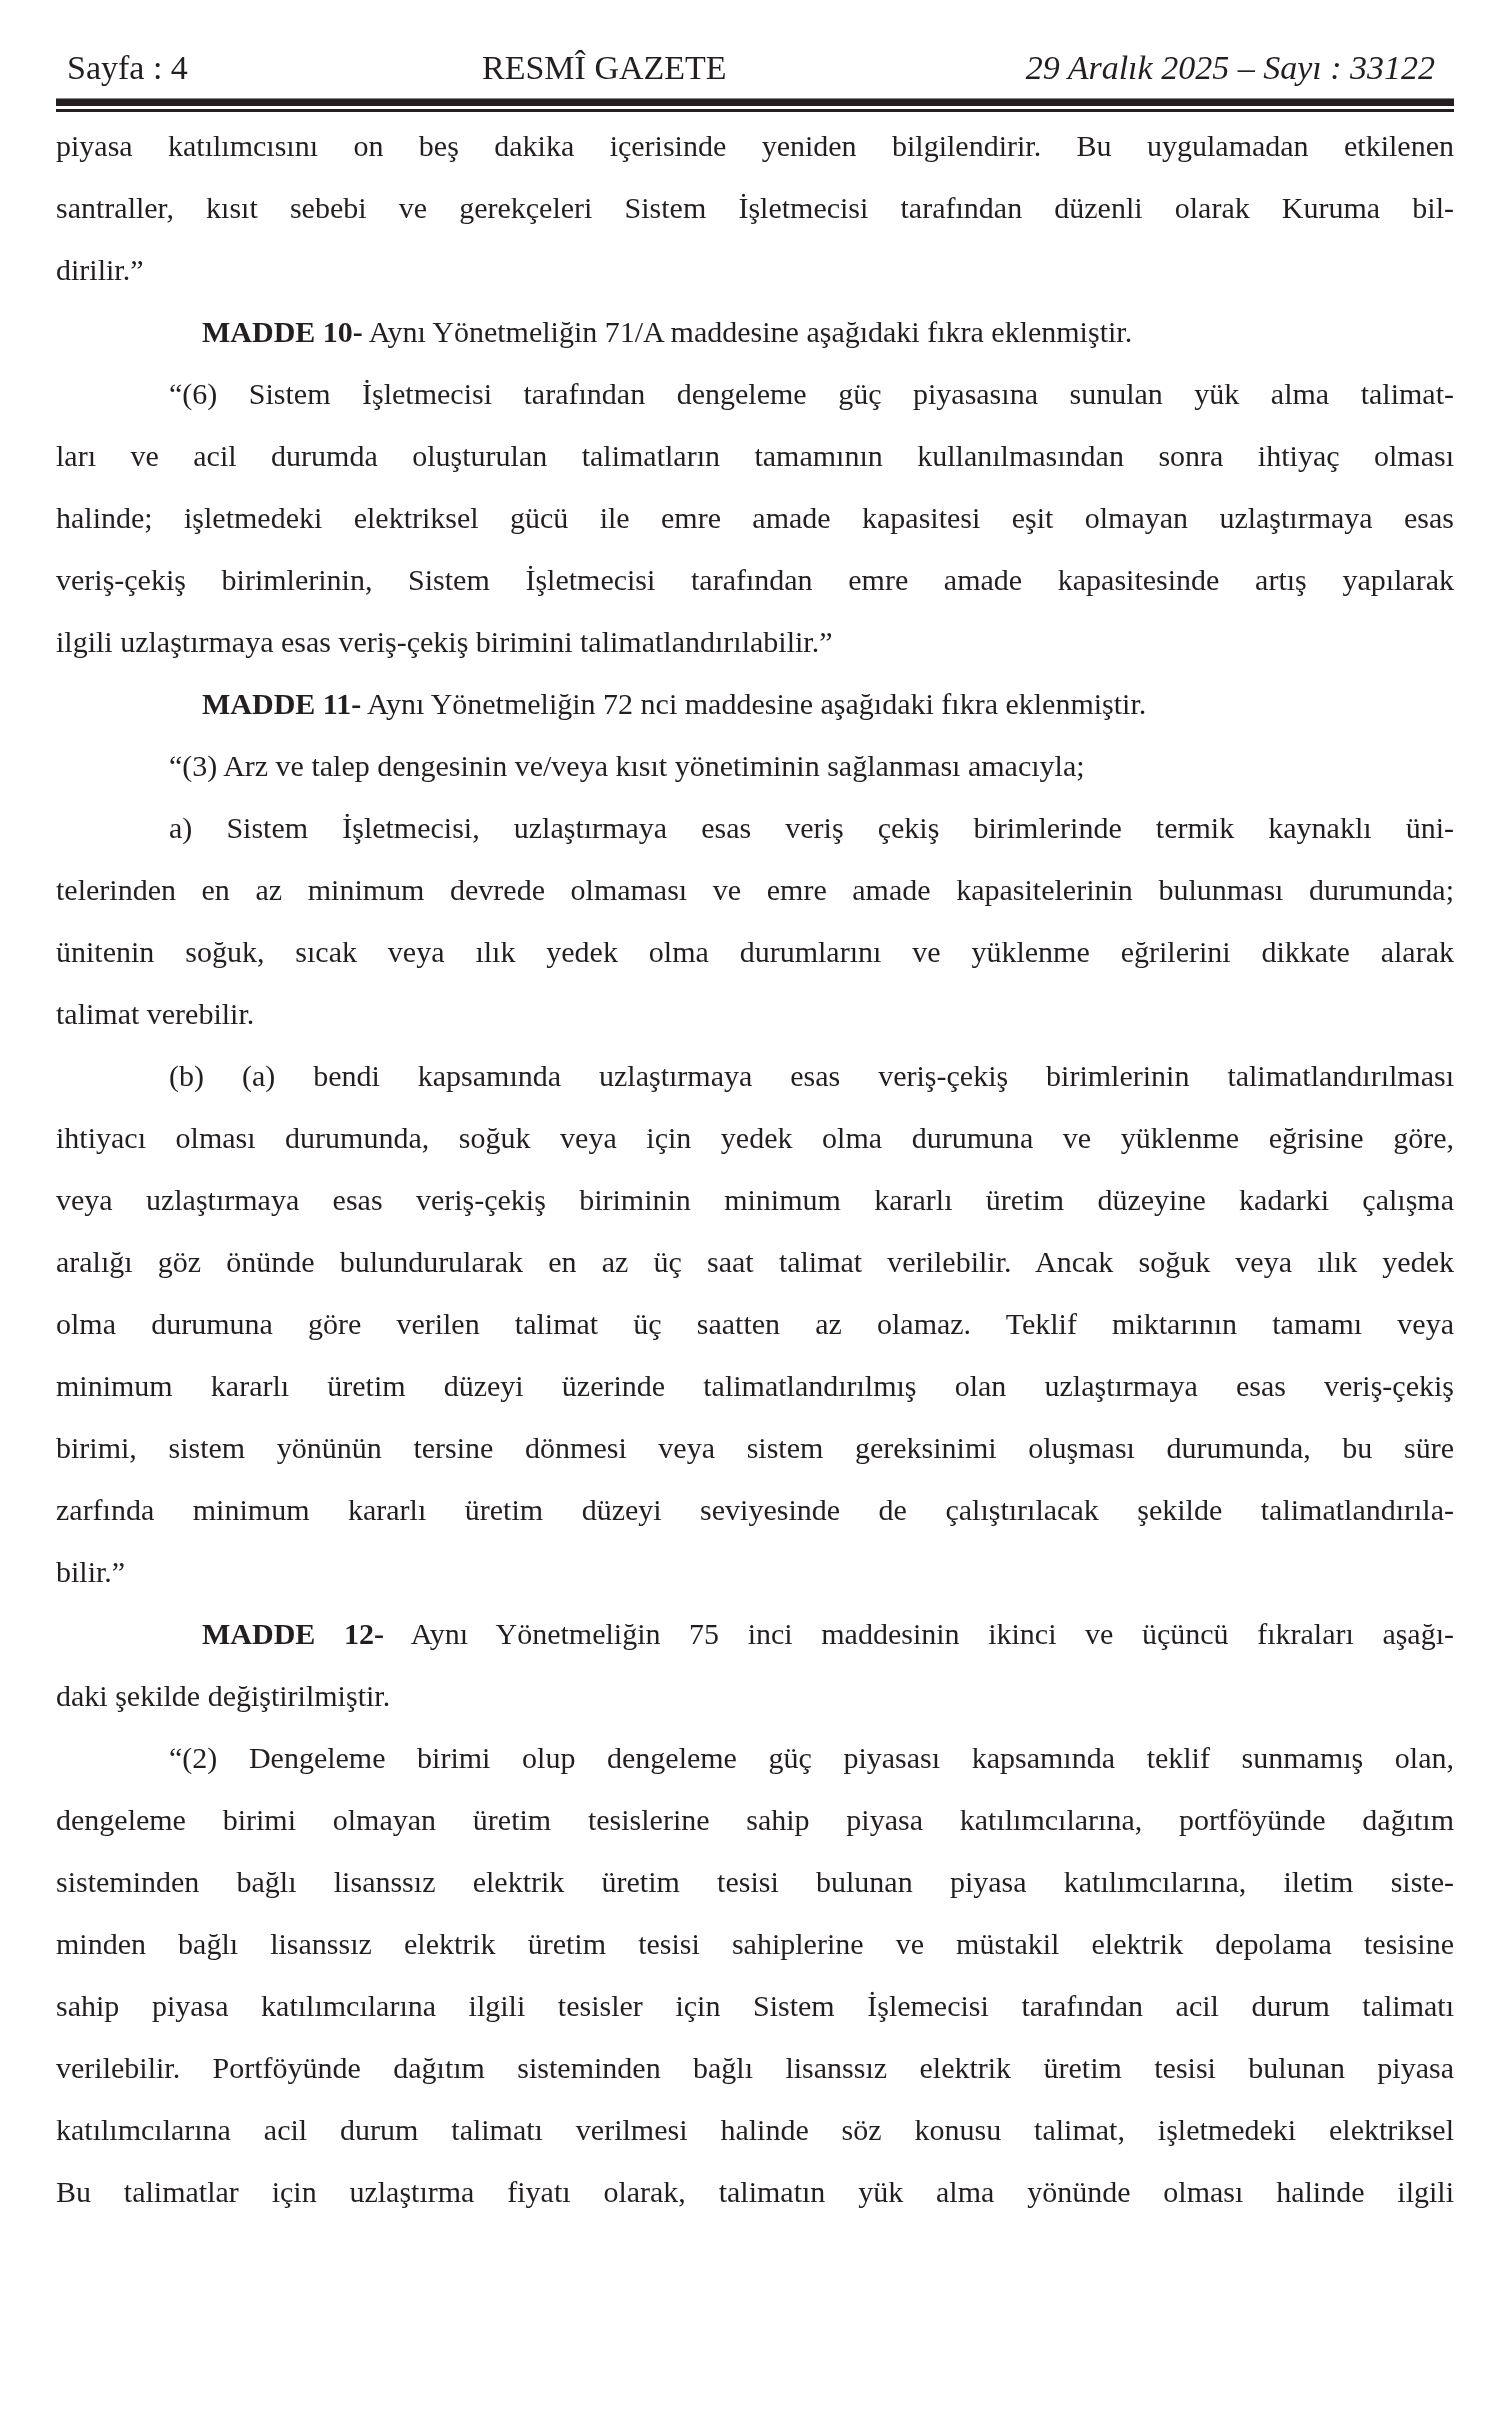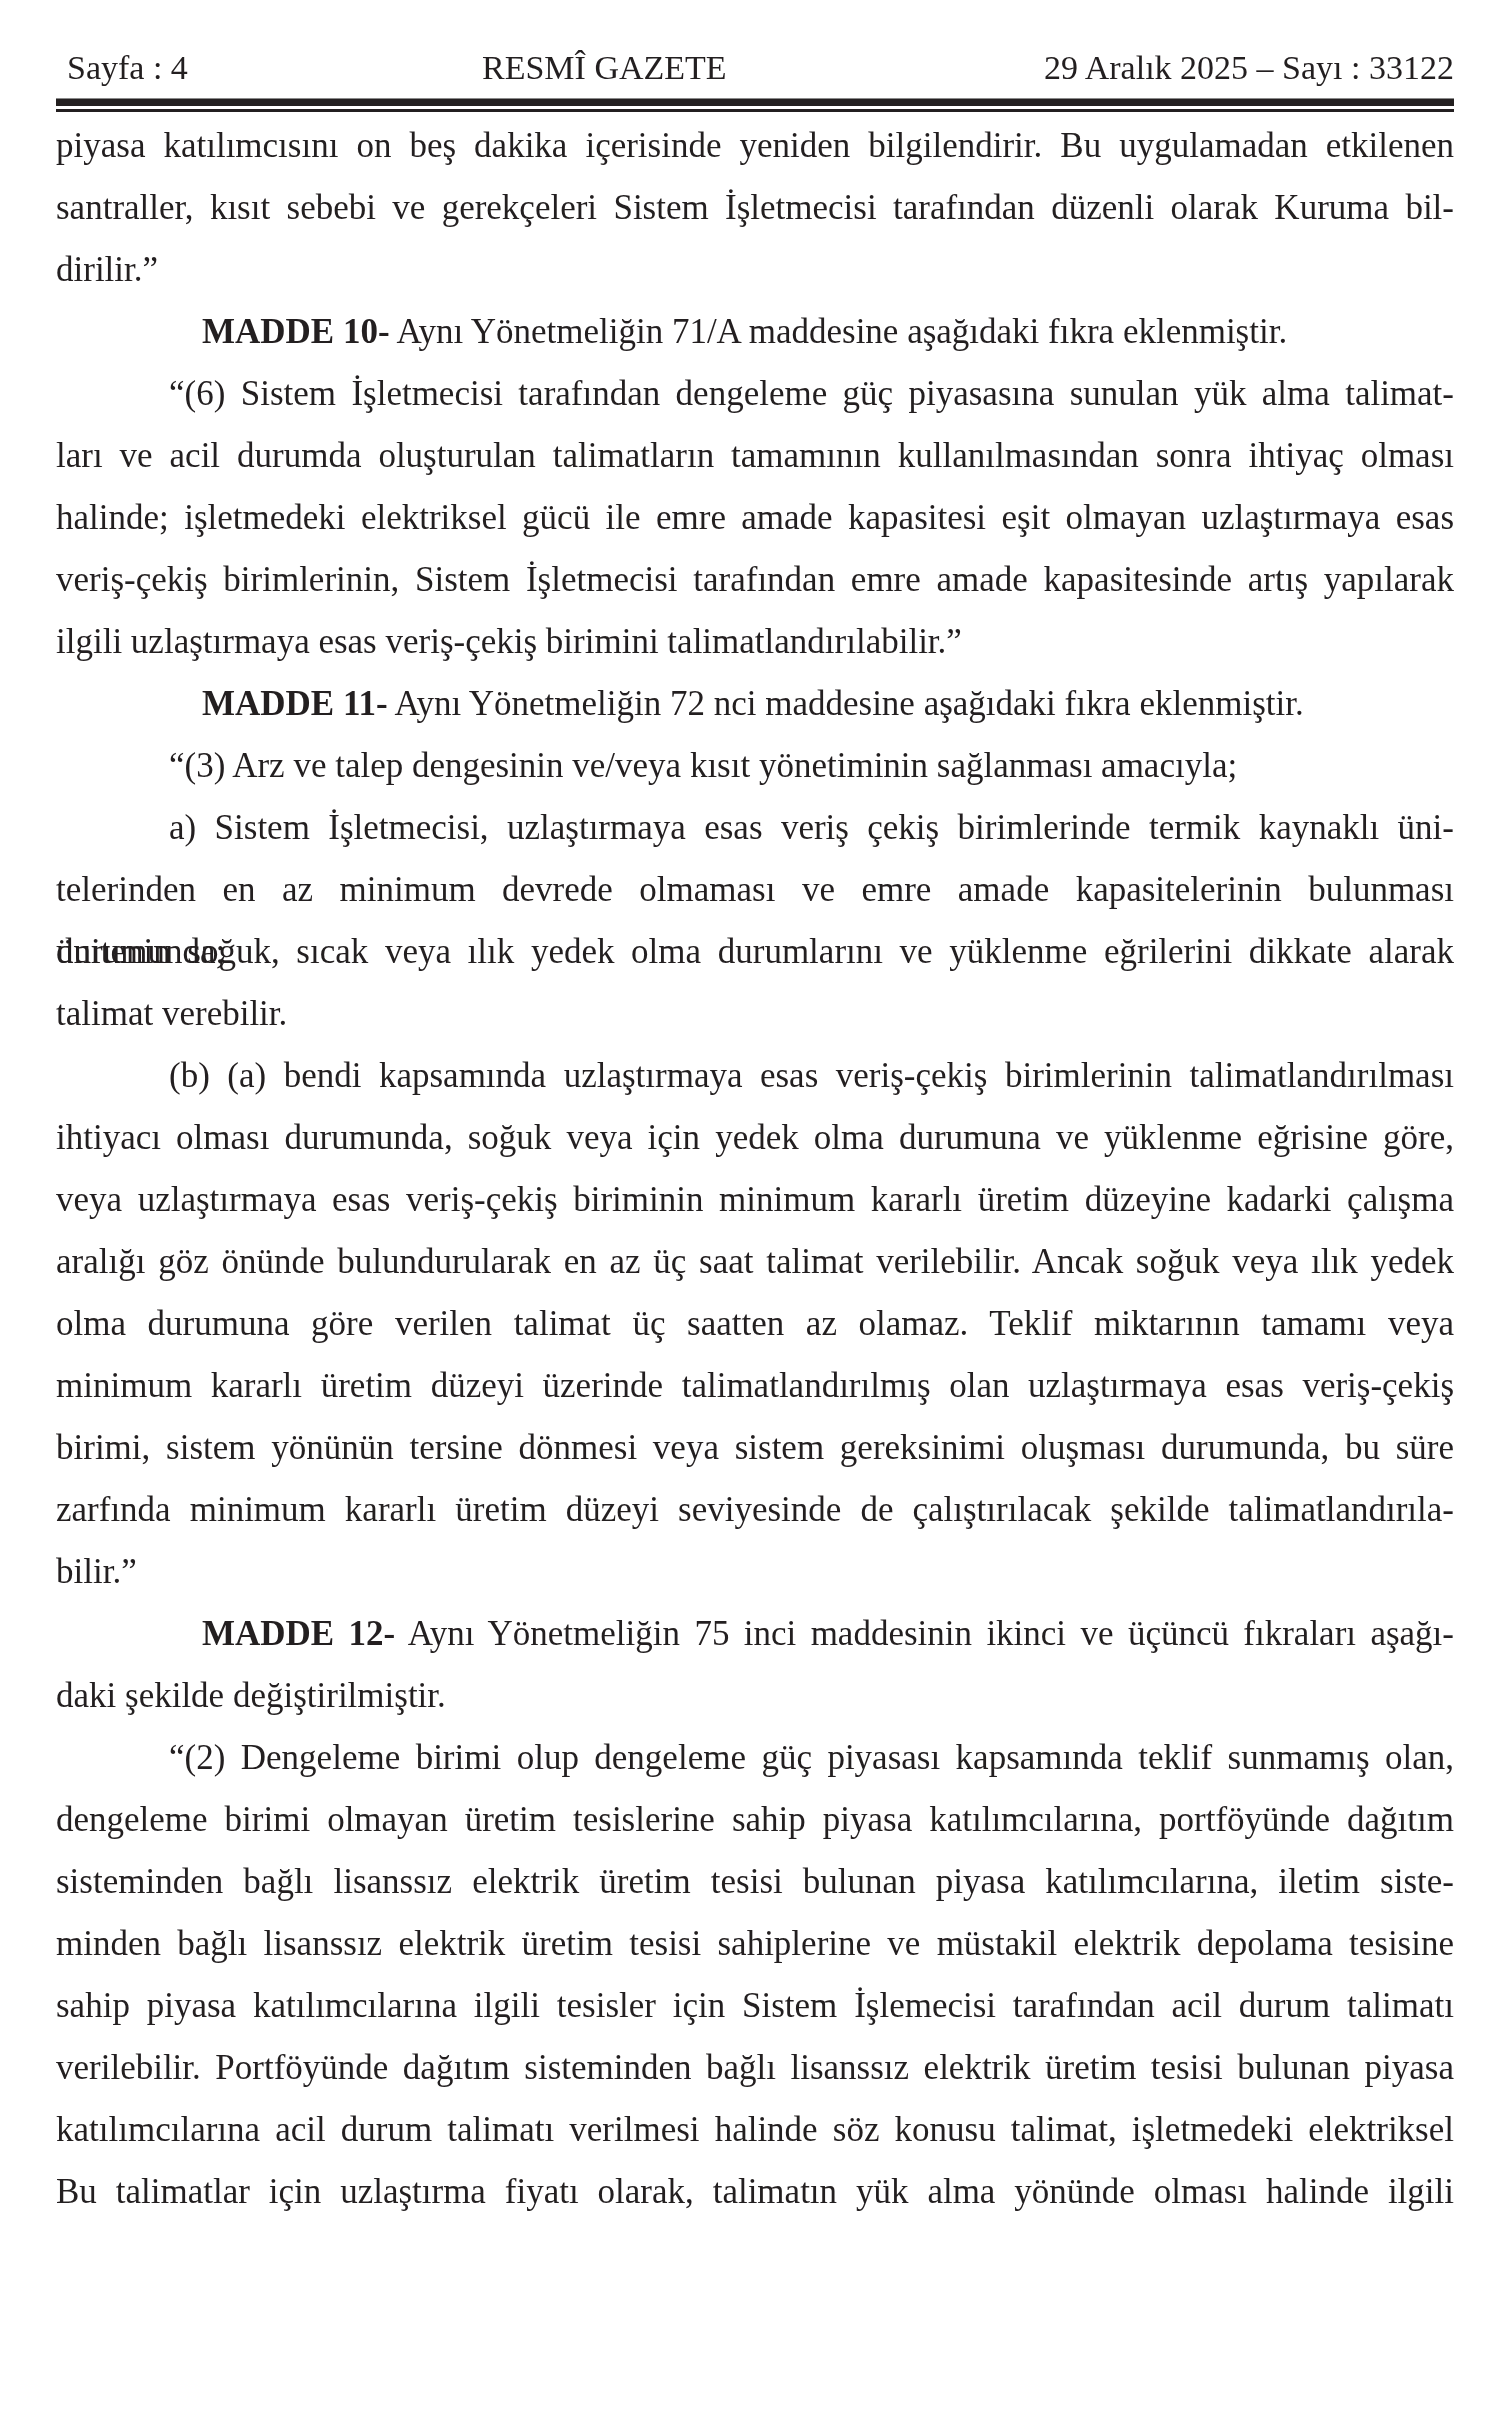--- a/index.html
+++ b/index.html
@@ -2,25 +2,25 @@
 <html style="font-size:15px"><head>
 <meta charset="utf-8">
 <style>
   html, body { margin: 0; padding: 0; background: #ffffff; }
   body { width: 1509px; height: 2426px; position: relative; overflow: hidden;
          font-family: "Liberation Serif", "DejaVu Serif", serif; color: #231f20; }
   .header { position: absolute; left: 56px; top: 0; width: 1398px; height: 114px; }
   .hdr-text { position: absolute; top: 47px; font-size: 34px; line-height: 42px; white-space: nowrap; }
   .hdr-left { left: 11px; }
   .hdr-center { left: 426px; }
-  .hdr-right { right: 0; }
+  .hdr-right { right: 19px; font-style: italic; }
   .rule-thick { position: absolute; left: 0; top: 98px; width: 1398px; height: 7.6px; background: #231f20; border-top: 0.9px solid #8a8a8a; box-sizing: border-box; }
   .rule-thin { position: absolute; left: 0; top: 109px; width: 1398px; height: 2.8px; background: #231f20; }
   .body { position: absolute; left: 56px; top: 115px; width: 1398px; }
-  .line { font-size: 35px; height: 62px; line-height: 62px; text-align: justify; text-align-last: justify; white-space: nowrap; overflow: visible; }
+  .line { font-size: 30px; height: 62px; line-height: 62px; text-align: justify; text-align-last: justify; white-space: nowrap; overflow: visible; }
   .line.last { text-align-last: left; }
   .line.indent { padding-left: 113px; }
   .line > span.inner { display: block; text-align: justify; text-align-last: inherit; white-space: normal; }
   .madde { font-weight: bold; margin-left: 33px; }
 </style>
 </head>
 <body>
 
 <div class="header">
   <div class="hdr-text hdr-left">Sayfa : 4</div>

